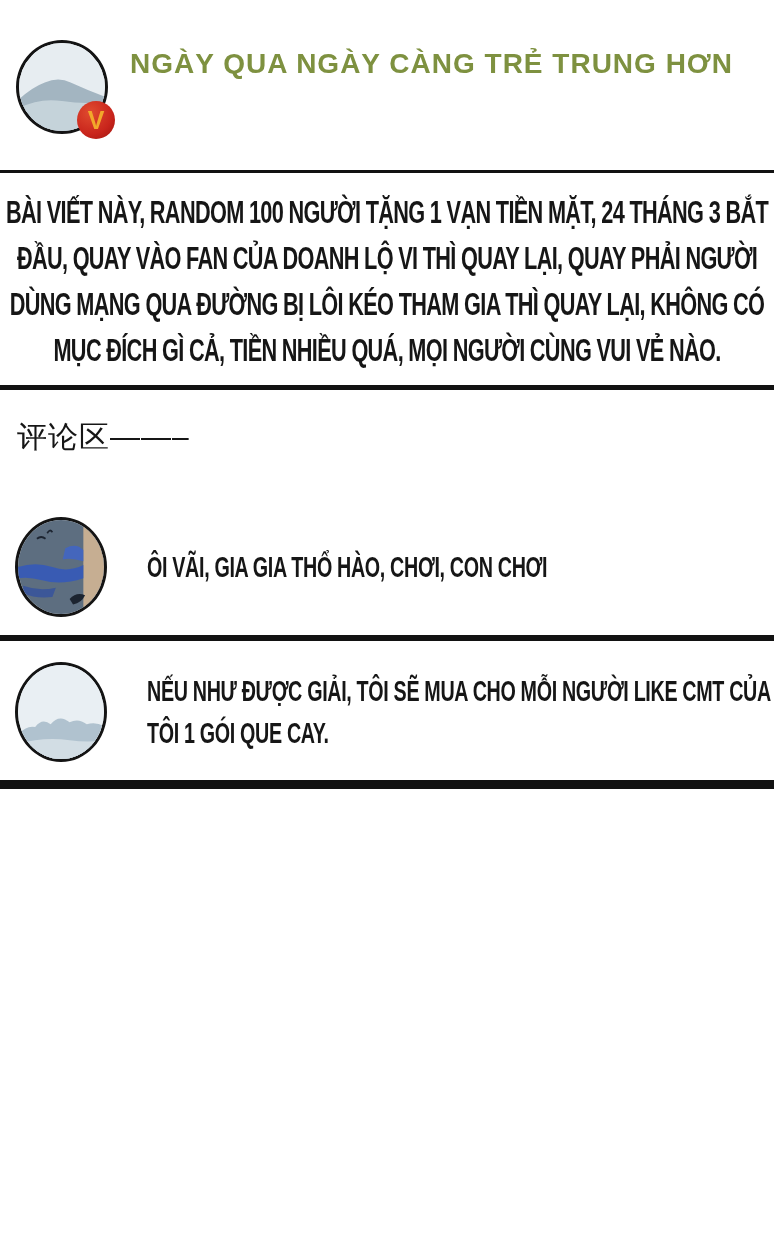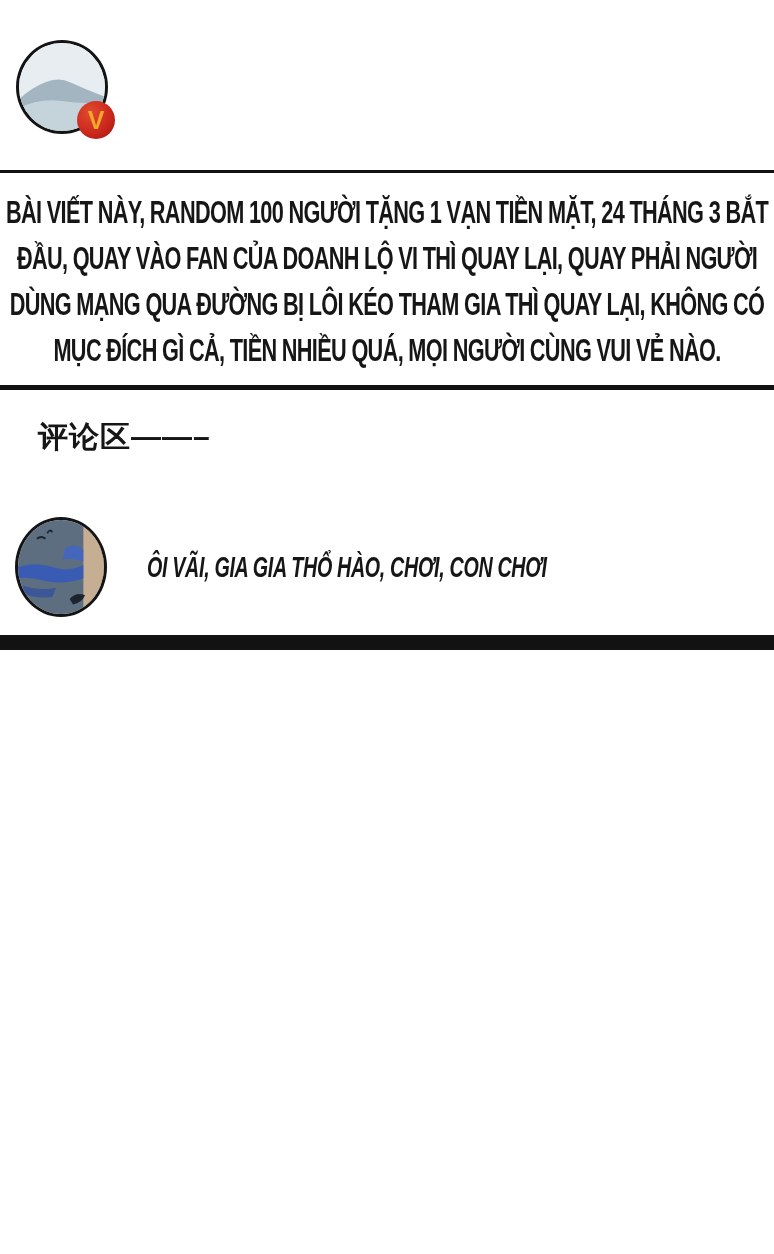--- a/index.html
+++ b/index.html
@@ -30,24 +30,24 @@
   .rule.mid{height:5px;}
   .rule.thick{height:6px;}
 
   
   .post{padding:16px 0 12px 0;}
   .post-text{width:1140px;transform:scaleX(0.679);transform-origin:left top;
              text-align:center;font-size:32px;line-height:46px;font-weight:bold;
              letter-spacing:-1px;color:var(--text-color);}
 
   
-  .comments-heading{margin:27px 0 0 38px;font-size:30px;font-weight:bold;
+  .comments-heading{margin:27px 0 0 17px;font-size:30px;font-weight:normal;
                     color:var(--text-color);letter-spacing:1px;}
   .comment{display:flex;align-items:center;padding:21px 0 18px 15px;}
-  .comment.first{margin-top:38px;font-style:italic;}
+  .comment.first{margin-top:38px;}
   .comment .avatar{flex:0 0 92px;width:92px;height:100px;}
   .comment-text-wrap{flex:1;margin-left:40px;overflow:visible;}
   .comment-text{width:920px;transform:scaleX(0.68);transform-origin:left center;
                 font-size:29px;line-height:42px;font-weight:bold;
                 letter-spacing:-0.5px;color:var(--text-color);}
 </style>
 </head>
 <body>
 
 <div class="page">
@@ -58,20 +58,21 @@
         <svg viewBox="0 0 100 100" preserveAspectRatio="none">
           <rect width="100" height="100" fill="#e7edf1"></rect>
           <path d="M0 64 Q16 50 30 45 Q46 38 60 45 Q80 54 100 61 L100 100 L0 100 Z" fill="#97aab9" opacity="0.85"></path>
           <path d="M0 74 Q24 62 50 66 Q76 70 100 67 L100 100 L0 100 Z" fill="#c9d6dd" opacity="0.9"></path>
         </svg>
       </div>
       <div class="badge">
         <span>V</span>
       </div>
     </div>
+    <div class="username">NGÀY QUA NGÀY CÀNG TRẺ TRUNG HƠN</div>
   </header>
 
   <div class="rule thin"></div>
 
   <section class="post">
     <div class="post-text">BÀI VIẾT NÀY, RANDOM 100 NGƯỜI TẶNG 1 VẠN TIỀN MẶT, 24 THÁNG 3 BẮT ĐẦU, QUAY VÀO FAN CỦA DOANH LỘ VI THÌ QUAY LẠI, QUAY PHẢI NGƯỜI DÙNG MẠNG QUA ĐƯỜNG BỊ LÔI KÉO THAM GIA THÌ QUAY LẠI, KHÔNG CÓ MỤC ĐÍCH GÌ CẢ, TIỀN NHIỀU QUÁ, MỌI NGƯỜI CÙNG VUI VẺ NÀO.</div>
   </section>
 
   <div class="rule mid"></div>
 
@@ -92,19 +93,31 @@
     <div class="comment-text-wrap">
       <div class="comment-text">ÔI VÃI, GIA GIA THỔ HÀO, CHƠI, CON CHƠI</div>
     </div>
   </div>
 
   <div class="rule thin"></div>
 
 
   <div class="rule thin"></div>
 
+  <div class="comment">
+    <div class="avatar">
+      <svg viewBox="0 0 100 100" preserveAspectRatio="none">
+        <rect width="100" height="100" fill="#e9eff3"></rect>
+        <path d="M0 74 Q10 64 20 66 Q28 56 38 63 Q48 52 60 61 Q70 56 80 63 Q90 60 100 65 L100 100 L0 100 Z" fill="#a6bac8" opacity="0.85"></path>
+        <path d="M0 84 Q30 76 60 80 Q82 83 100 80 L100 100 L0 100 Z" fill="#d2dde4"></path>
+      </svg>
+    </div>
+    <div class="comment-text-wrap">
+      <div class="comment-text">NẾU NHƯ ĐƯỢC GIẢI, TÔI SẼ MUA CHO MỖI NGƯỜI LIKE CMT CỦA TÔI 1 GÓI QUE CAY.</div>
+    </div>
+  </div>
 
   <div class="rule thin"></div>
 
 
   <div class="rule thick"></div>
 
 </div>
 
 </body></html>

